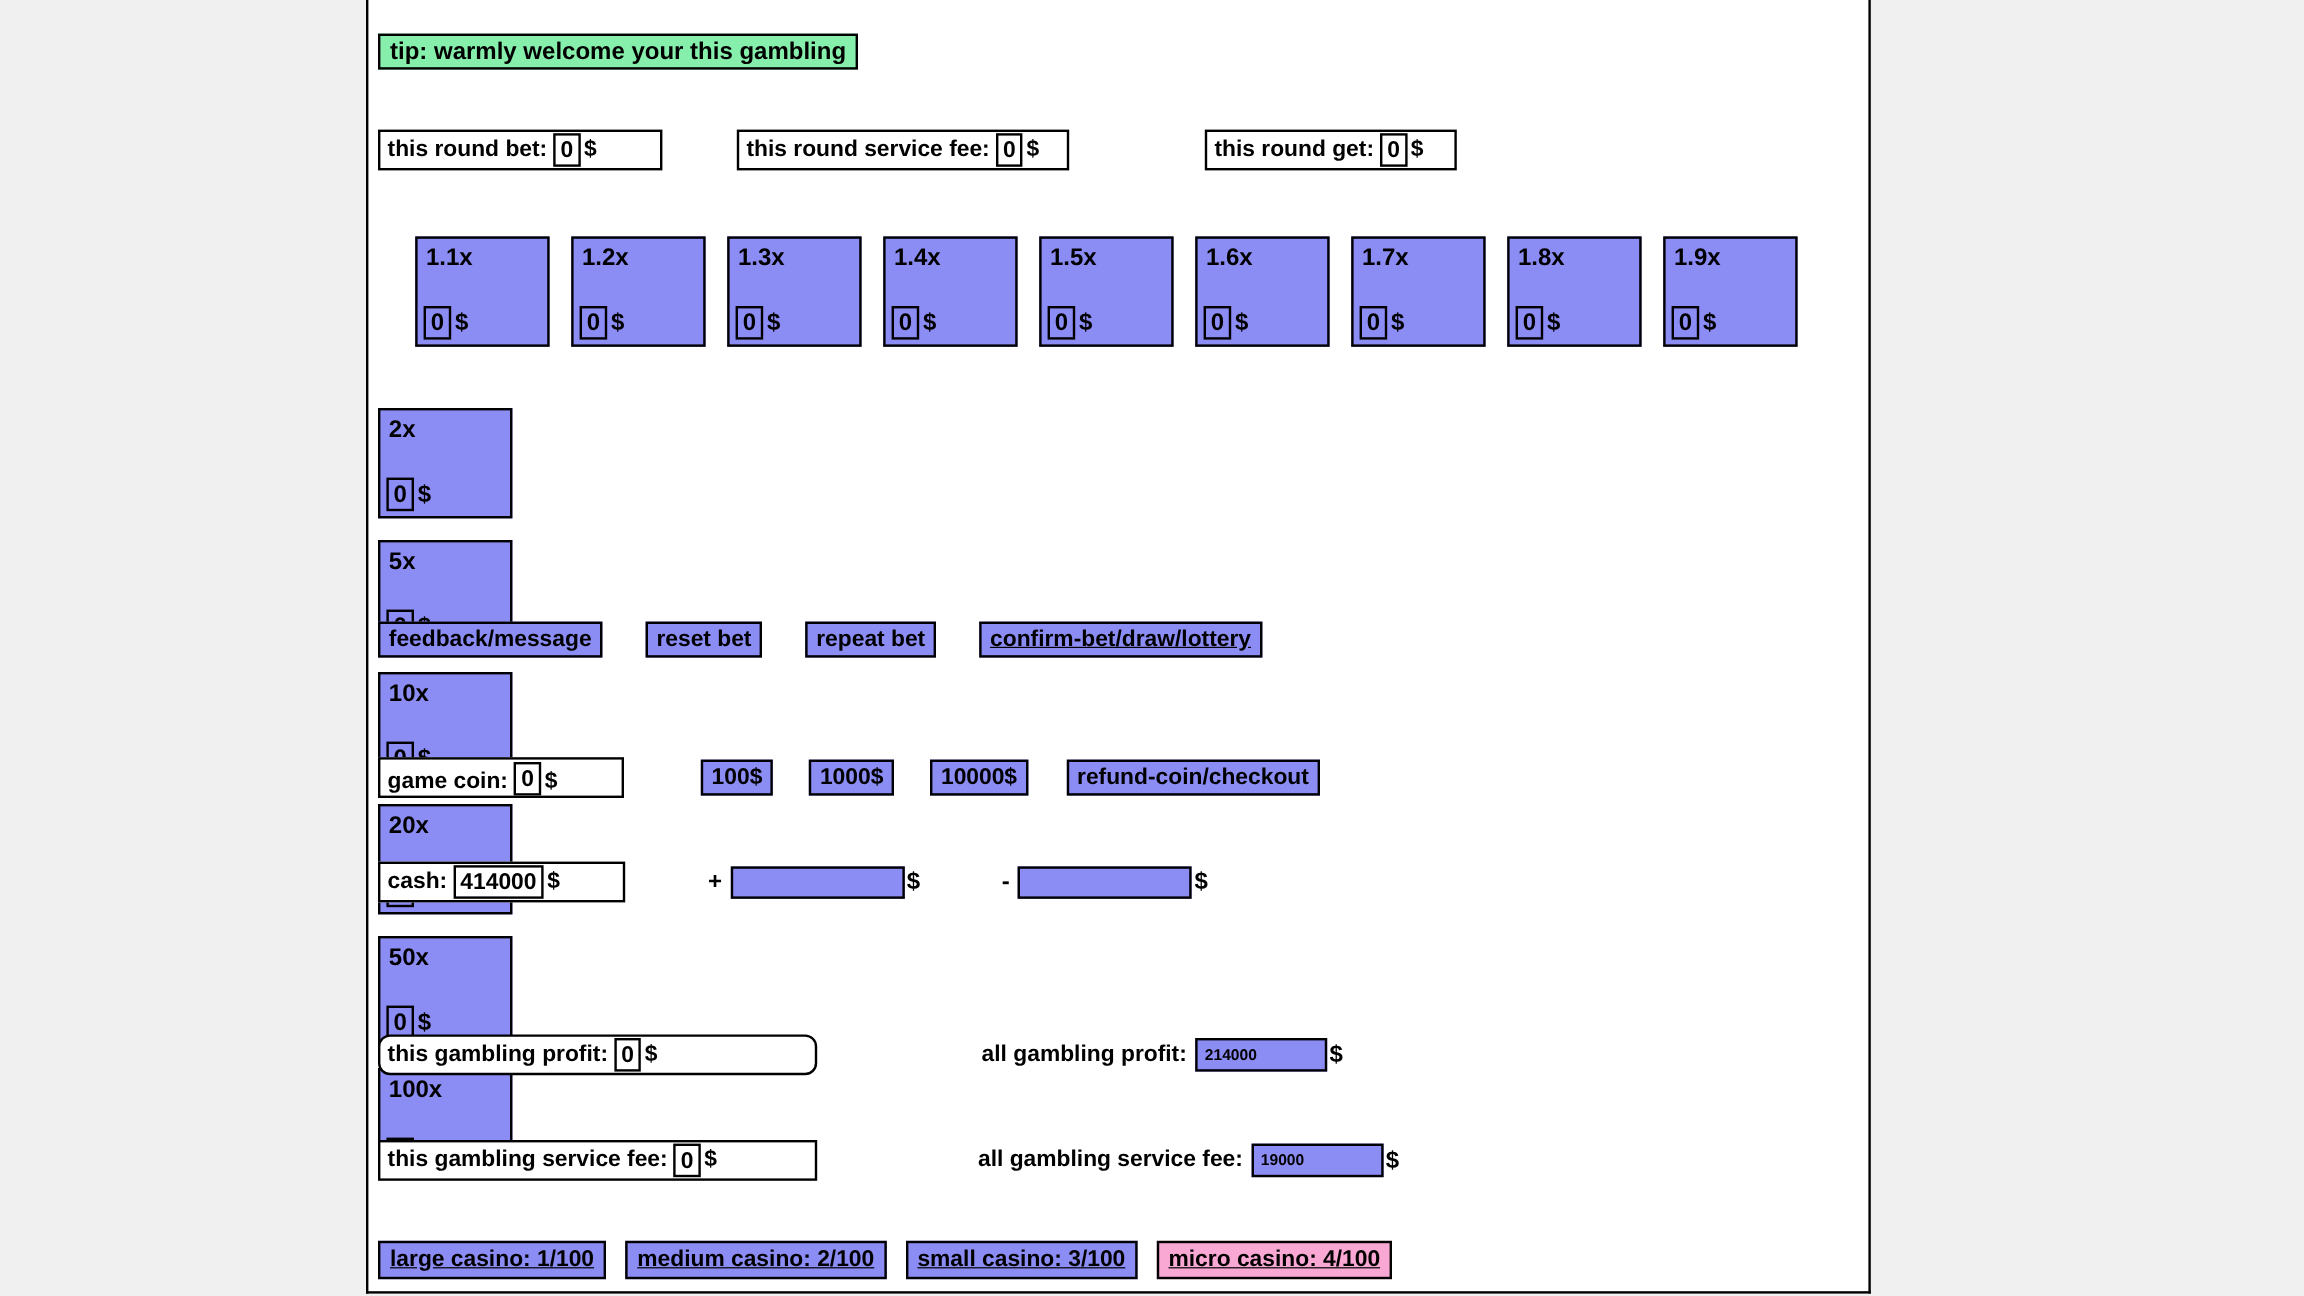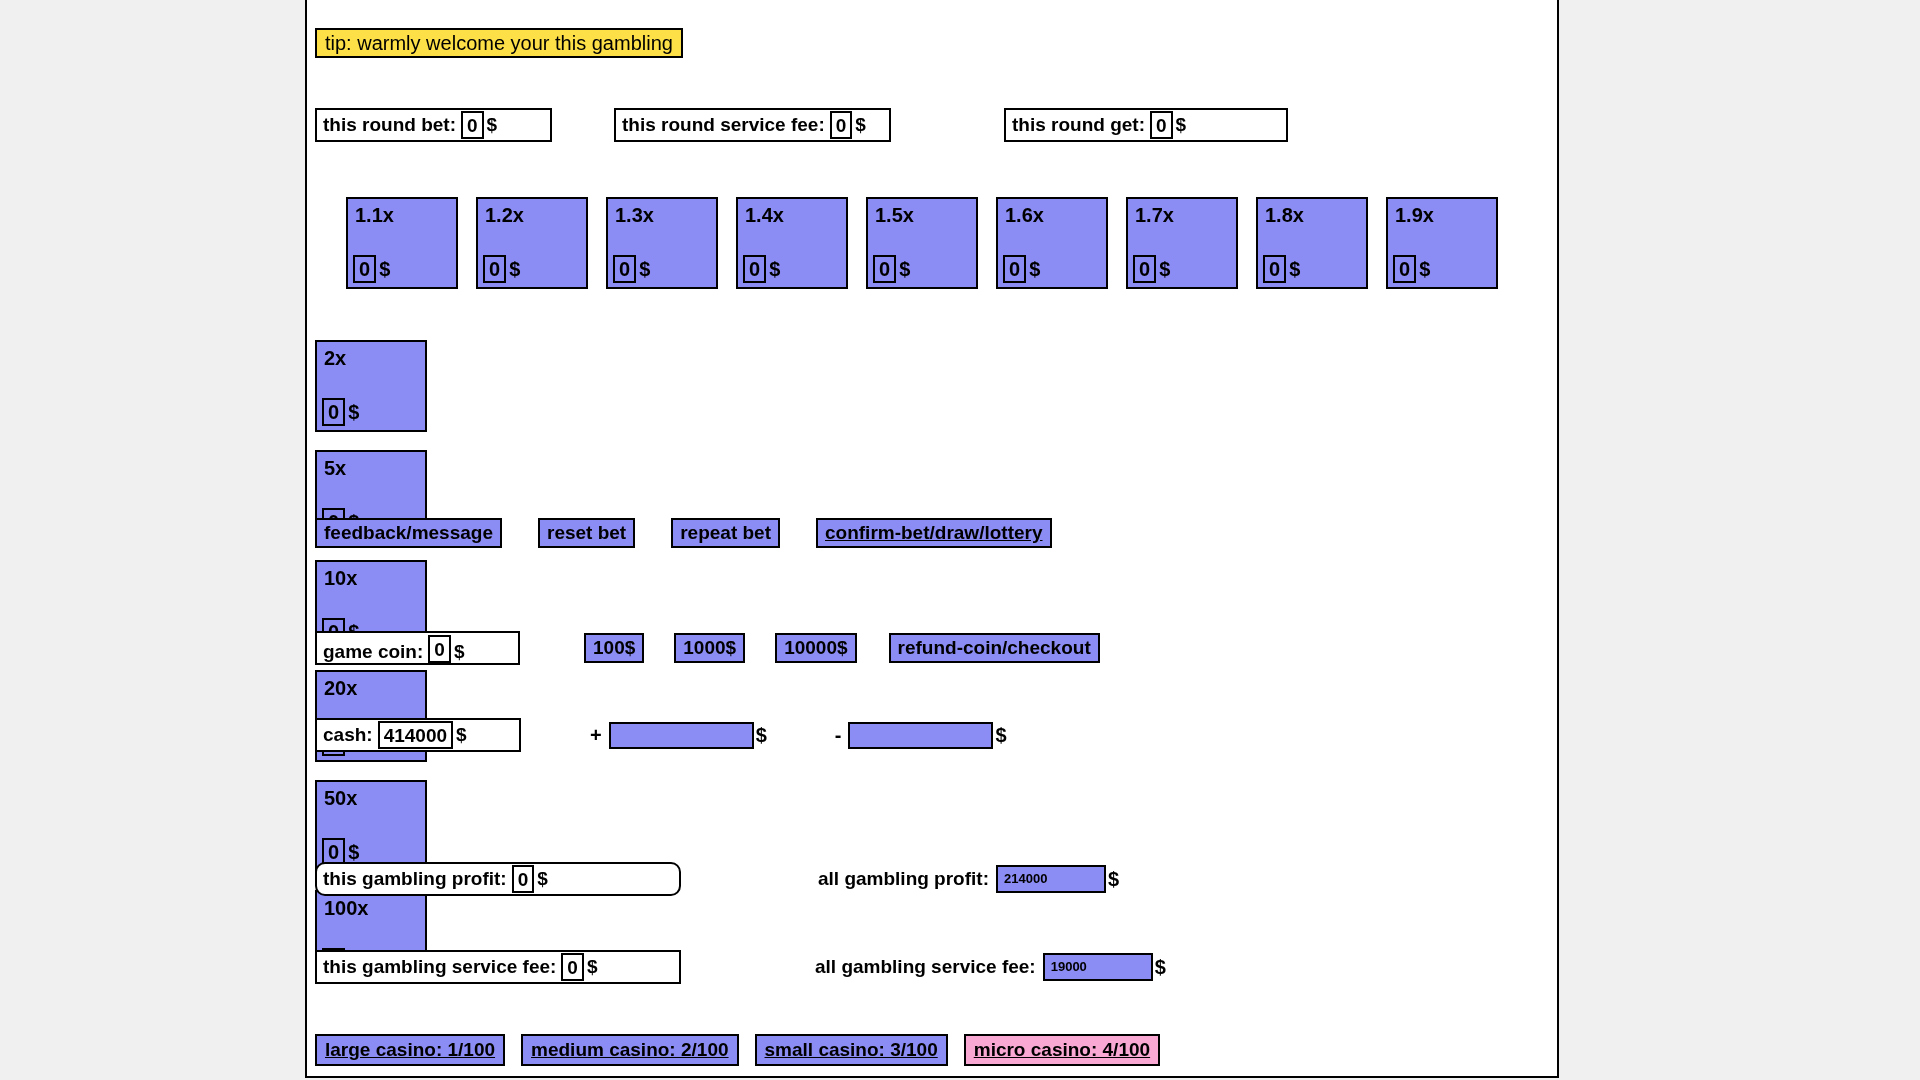--- a/index.html
+++ b/index.html
@@ -67,22 +67,22 @@
     text-align: center;
     cursor: pointer;
   }
 
   
   #tip {
     position: absolute;
     left: 8px; top: 28px;
     height: 30px; line-height: 26px;
     border: 2px solid #000;
-    background: #fde047;
-    font-weight: normal; font-size: 20px;
+    background: #86efac;
+    font-weight: bold; font-size: 20px;
     padding: 0 8px;
     box-sizing: border-box;
     white-space: nowrap;
   }
 
   
   .mtile {
     position: relative;
     border: 2px solid #000;
     background: #8c8cf5;
@@ -164,21 +164,21 @@
     <div class="field" style="width:237px;">
       <span class="lbl">this round bet:</span>
       <span class="valbox">0</span>
       <span class="unit">$</span>
     </div>
     <div class="field" style="width:277px; margin-left:62px;">
       <span class="lbl">this round service fee:</span>
       <span class="valbox">0</span>
       <span class="unit">$</span>
     </div>
-    <div class="field" style="width:284px; margin-left:113px;">
+    <div class="field" style="width:210px; margin-left:113px;">
       <span class="lbl">this round get:</span>
       <span class="valbox">0</span>
       <span class="unit">$</span>
     </div>
   </div>
 
   <div class="row" style="left:8px; top:197px; gap:18px;padding-left:31px;">
     <div class="mtile">
       <span class="mlabel">1.1x</span>
       <span class="mbet">

